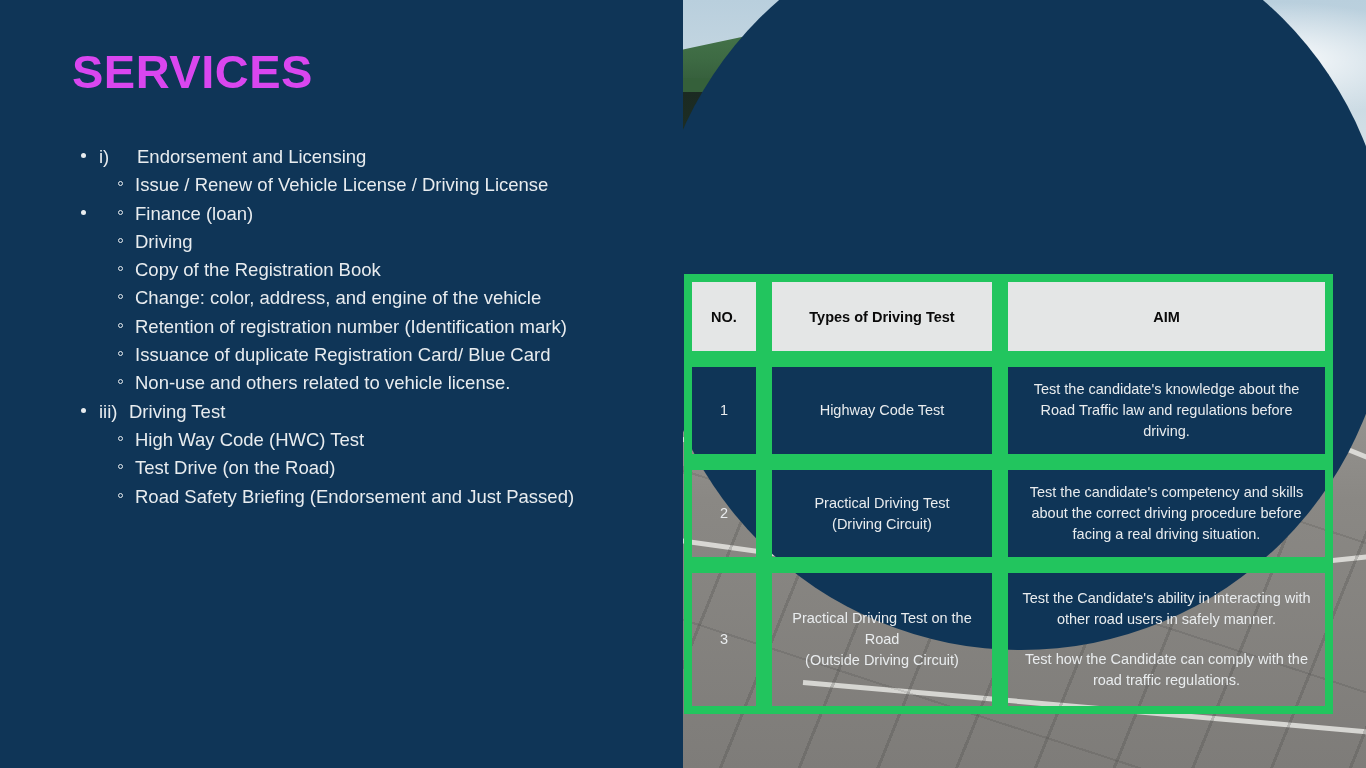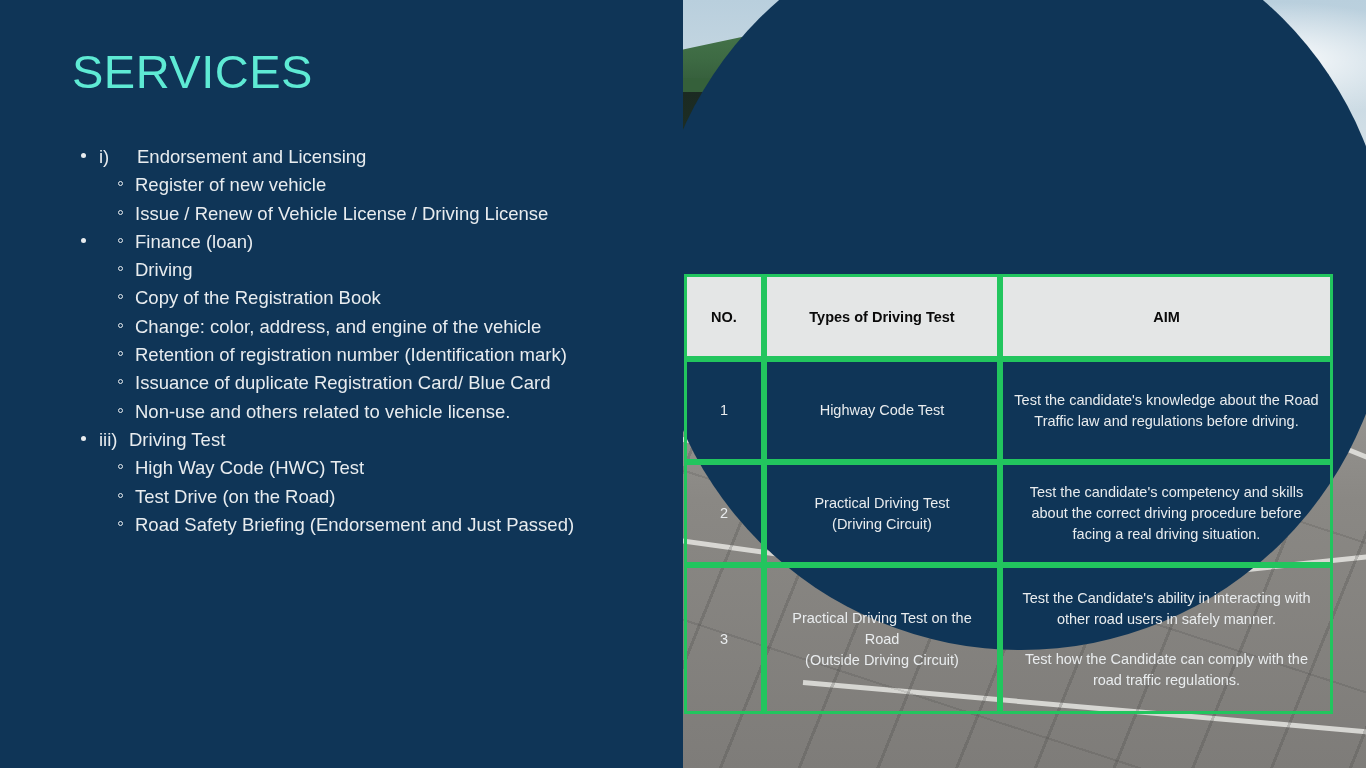--- a/index.html
+++ b/index.html
@@ -175,23 +175,23 @@
 
   
   .content {
     position:absolute; left:0; top:0; width:683px; height:768px;
     z-index:6;
   }
   .title {
     position:absolute;
     left:72px; top:48px;
     font-size:47px;
-    font-weight:normal;
+    font-weight:bold;
     letter-spacing:.5px;
-    color:#5eead4;
+    color:#d946ef;
     line-height:1;
   }
   .bullets {
     position:absolute;
     left:72px; top:143px;
     width:545px;
   }
   ul.lvl1 { list-style:none; }
   li.l1 {
     position:relative;
@@ -231,21 +231,21 @@
   .tbl {
     position:absolute;
     left:684px; top:274px;
     width:649px;
     z-index:7;
     border-collapse:separate;
     border-spacing:0;
     table-layout:fixed;
   }
   .tbl td, .tbl th {
-    border:3px solid #22c55e;
+    border:8px solid #22c55e;
     vertical-align:middle;
     padding:8px 10px;
   }
   .tbl thead th {
     background:#e4e6e6;
     color:#0a0a0a;
     font-weight:bold;
     font-size:14.5px;
     height:85px;
     text-align:center;
@@ -323,24 +323,20 @@
   <div class="content">
     <div class="title">SERVICES</div>
 
     <div class="bullets">
       <ul class="lvl1">
 
         <li class="l1">
           <span class="b1"></span>
           <span class="l1txt"><span class="rom">i)</span><span>Endorsement and Licensing</span></span>
           <ul class="lvl2">
-            <li class="l2">
-                <span class="b2"></span>
-                <span class="l2txt">Register of new vehicle</span>
-              </li>
             <li class="l2">
                 <span class="b2"></span>
                 <span class="l2txt">Issue / Renew of Vehicle License / Driving License</span>
               </li>
           </ul>
         </li>
 
         <li class="l1">
           <span class="b1"></span>
           <ul class="lvl2">

